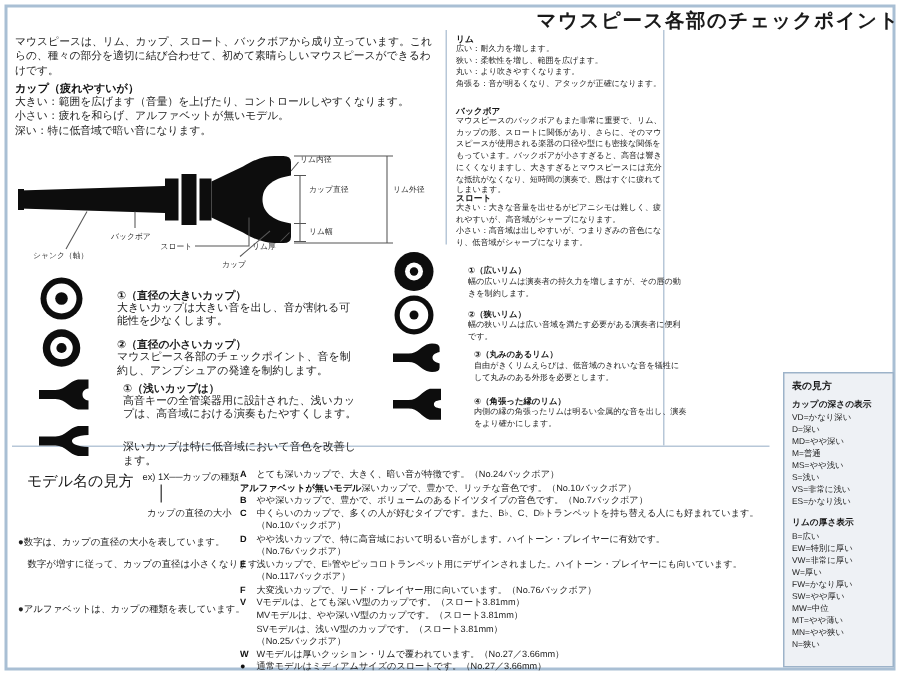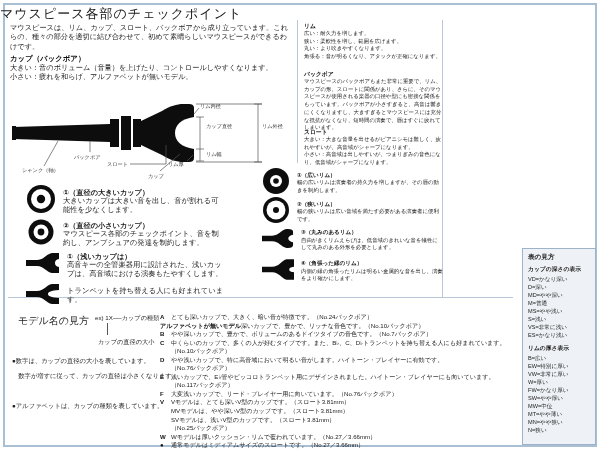--- a/index.html
+++ b/index.html
@@ -1,27 +1,27 @@
 <!DOCTYPE html>
 <html><head>
 <meta charset="utf-8">
 <style>
   html,body{margin:0;padding:0}
   body{width:600px;height:450px;position:relative;background:#fff;color:#1a1a1a;
        font-family:"Liberation Sans","DejaVu Sans",sans-serif;overflow:hidden}
   .abs{position:absolute}
   .frame{position:absolute;left:3px;top:3px;right:3px;bottom:3px;border:2px solid #a9bfd4;pointer-events:none}
-  .title{position:absolute;top:5px;left:0;width:100%;text-align:left;font-size:13px;font-weight:normal;letter-spacing:1px}
+  .title{position:absolute;top:5px;left:0;width:100%;text-align:right;font-size:13px;font-weight:bold;letter-spacing:1px}
   .l-txt{font-size:7.2px;line-height:9.3px;color:#222}
   .sec-h-l{font-size:7.4px;font-weight:bold;color:#111}
   .r-txt{font-size:5.4px;line-height:7.7px;color:#222}
   .sec-h-r{font-size:5.8px;font-weight:bold;color:#111}
   .bline{white-space:normal}
   .divider{background:#b7c7d8}
-  .item{position:absolute;display:flex;gap:7px;align-items:center}
+  .item{position:absolute;display:flex;gap:22px;align-items:flex-end}
   .item .ic{flex:0 0 auto}
   .it-l .tt{font-size:7.2px;font-weight:bold;line-height:9px}
   .it-l .bd{font-size:7.3px;line-height:8.9px;width:160px;color:#222}
   .it-r .tt{font-size:5.6px;font-weight:bold;line-height:7.4px}
   .it-r .bd{font-size:5.4px;line-height:7.4px;width:142px;color:#222}
   .dlbl{position:absolute;font-size:5.2px;color:#333;white-space:nowrap}
   .mg-h{font-size:10px;font-weight:normal}
   .mg-t{font-size:6.2px;color:#222;white-space:nowrap}
   .note{font-size:6.3px;color:#222;white-space:nowrap}
   .mlist{position:absolute;left:160px;top:313px;width:375px}
@@ -39,24 +39,25 @@
 
 <div class="frame"></div>
 <div class="title">マウスピース各部のチェックポイント</div>
 
 <div class="abs divider" style="left:297px;top:20px;width:1px;height:143px"></div>
 <div class="abs divider" style="left:442px;top:20px;width:1px;height:277px"></div>
 <div class="abs divider" style="left:8px;top:297px;width:505px;height:1px"></div>
 
 <div class="abs l-txt" style="left:10px;top:23px;width:283px">マウスピースは、リム、カップ、スロート、バックボアから成り立っています。これらの、種々の部分を適切に結び合わせて、初めて素晴らしいマウスピースができるわけです。</div>
 
-<div class="abs sec-h-l" style="left:10px;top:54px">カップ（バックボア）</div>
+<div class="abs sec-h-l" style="left:10px;top:54px">カップ（疲れやすいが）</div>
 <div class="abs l-txt" style="left:10px;top:63px;width:284px">
-  <div class="bline">大きい：音のボリューム（音量）を上げたり、コントロールしやすくなります。</div>
+  <div class="bline">大きい：範囲を広げます（音量）を上げたり、コントロールしやすくなります。</div>
     <div class="bline">小さい：疲れを和らげ、アルファベットが無いモデル。</div>
+    <div class="bline">深い：特に低音域で暗い音になります。</div>
 </div>
 
 <div class="abs" style="left:10px;top:97px;width:285px;height:85px">
   <svg width="285" height="85" viewBox="0 0 285 85">
     <path d="M3,30 L100,27 L100,45 L3,42 Z" fill="#0d0d0d"></path>
     <rect x="2" y="29" width="4" height="14" fill="#0d0d0d"></rect>
     <rect x="100" y="22" width="9" height="28" fill="#0d0d0d"></rect>
     <rect x="111" y="19" width="10" height="34" fill="#0d0d0d"></rect>
     <rect x="123" y="22" width="8" height="28" fill="#0d0d0d"></rect>
     <path d="M131,24 L152,14 L152,58 L131,48 Z" fill="#0d0d0d"></path>
@@ -114,21 +115,21 @@
   <div>
       <div class="tt"><span>①</span><span>（浅いカップは）</span></div>
   <div class="bd">高音キーの全管楽器用に設計された、浅いカップは、高音域における演奏もたやすくします。</div>
     </div>
 </div>
 <div class="item it-l" style="left:26px;top:281px">
   <span class="ic"><svg width="34" height="26" viewBox="0 0 34 26">
         <path d="M0,10 L11,10 C18,10 20,4 26,3 L33,3 L33,9 C25,9.5 22,11 22,13 C22,15 25,16.5 33,17 L33,23 L26,23 C20,22 18,16 11,16 L0,16 Z" fill="#0d0d0d"></path>
       </svg></span>
   <div>
-  <div class="bd">トランペットを持ち替える人にも好まれています。</div>
+  <div class="bd">深いカップは特に低音域において音色を改善します。</div>
     </div>
 </div>
 
 <div class="abs sec-h-r" style="left:304px;top:22px">リム</div>
 <div class="abs r-txt" style="left:304px;top:30px;width:138px">
   <div class="bline">広い：耐久力を増します。</div>
     <div class="bline">狭い：柔軟性を増し、範囲を広げます。</div>
     <div class="bline">丸い：より吹きやすくなります。</div>
     <div class="bline">角張る：音が明るくなり、アタックが正確になります。</div>
 </div>

